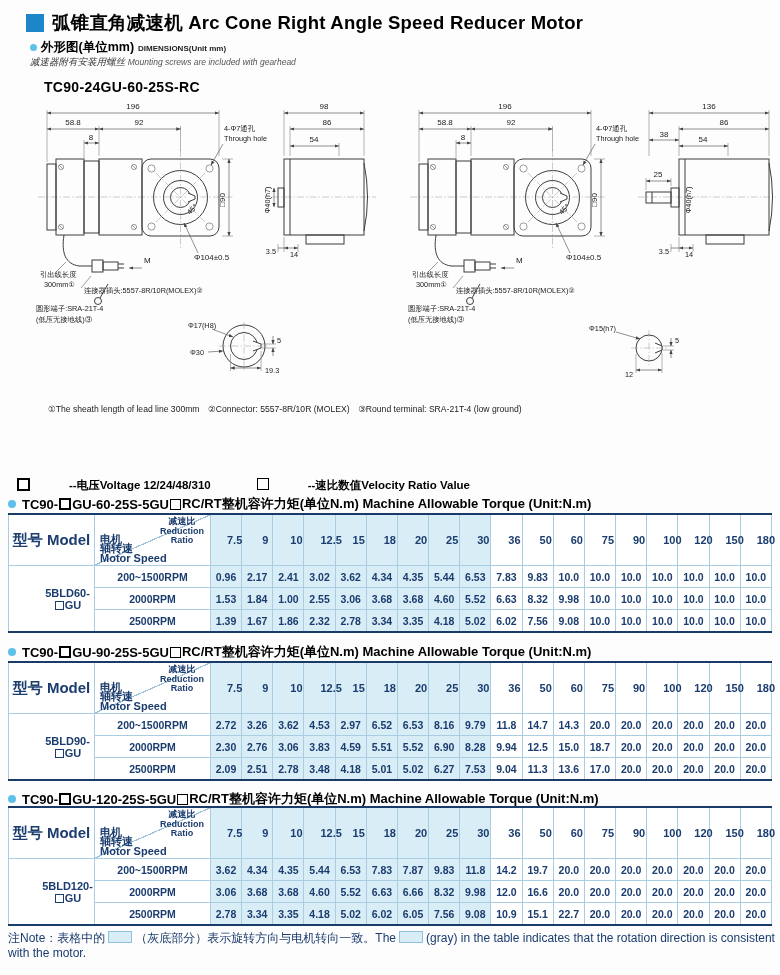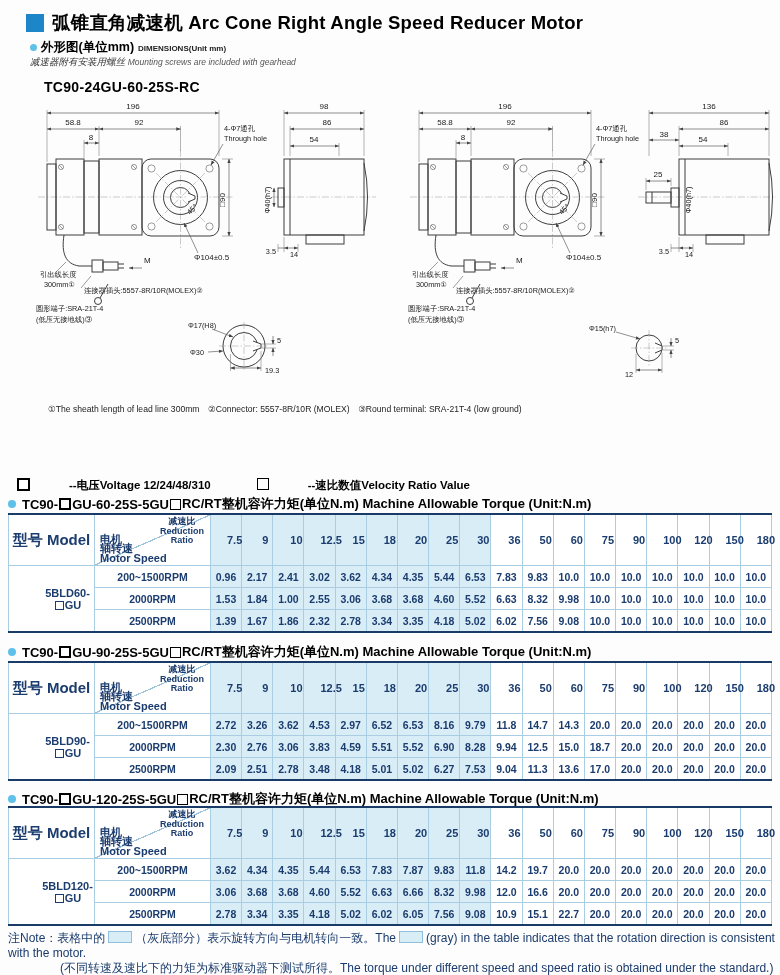--- a/index.html
+++ b/index.html
@@ -769,14 +769,13 @@
           <td class="td-val">20.0</td>
           <td class="td-val">20.0</td>
           <td class="td-val">20.0</td>
         </tr>
       </tbody>
     </table>
   </div>
 
 <div class="abs footnote">
   <span>注Note：表格中的</span><span class="note-box"></span><span>（灰底部分）表示旋转方向与电机转向一致。The</span><span class="note-box"></span><span>(gray) in the table indicates that the rotation direction is consistent with the motor.</span>
-  <div class="fn2">(不同转速及速比下的力矩为标准驱动器下测试所得。The torque under different speed and speed ratio is obtained under the standard.)</div>
 </div>
 
 </body></html>

